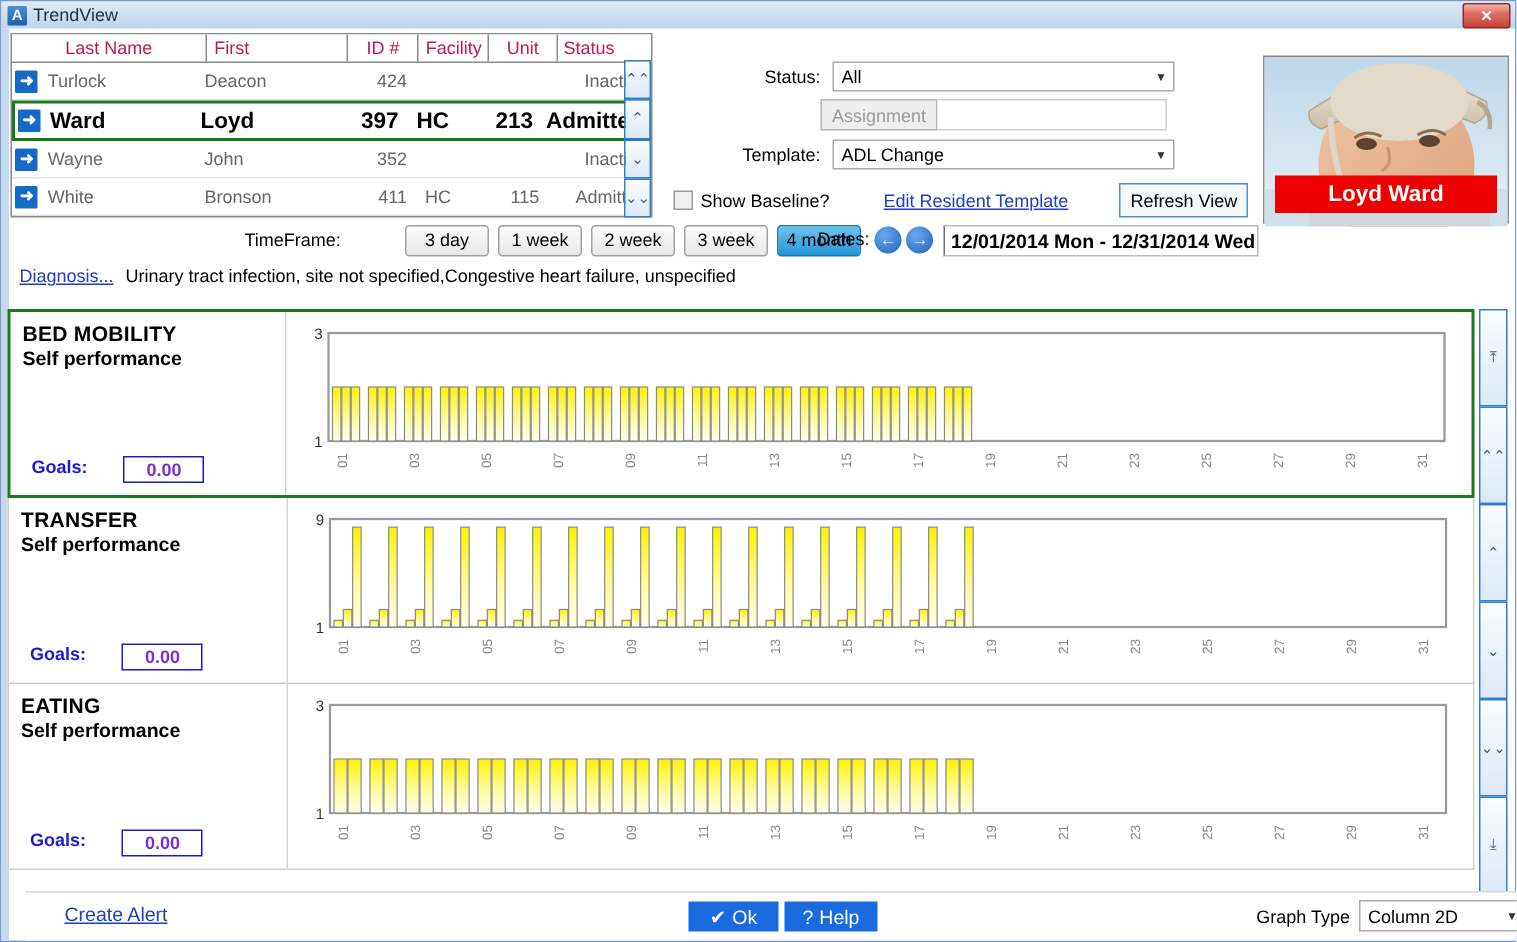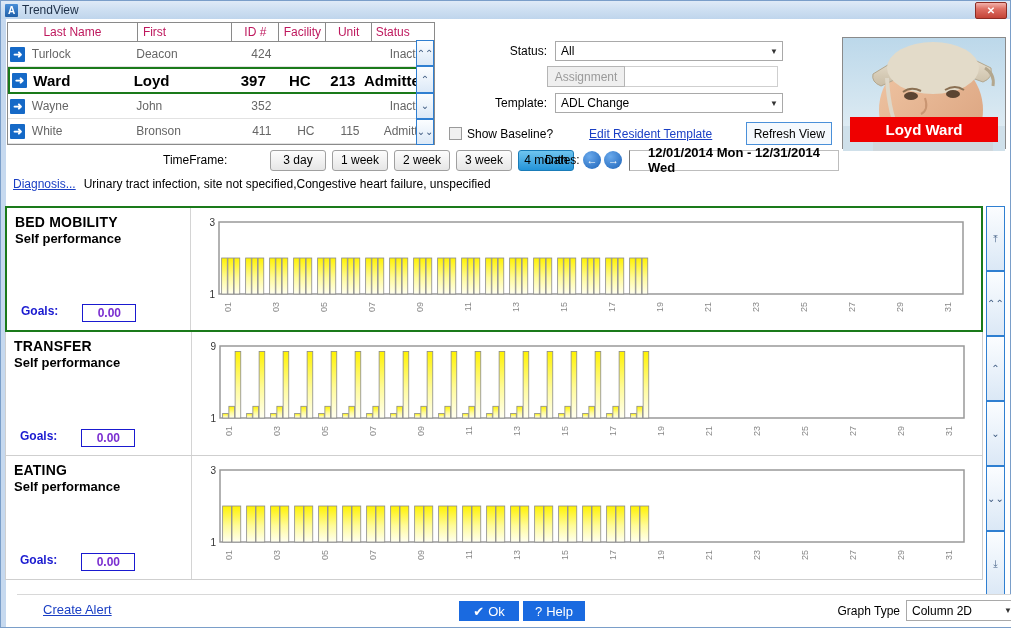--- a/index.html
+++ b/index.html
@@ -73,21 +73,21 @@
   }
   .arrow-cell{width:22px;display:flex;align-items:center;justify-content:center;}
   .go-arrow{
     width:15px;height:15px;background:#1569c7;color:#fff;
     font-size:11px;line-height:15px;text-align:center;
     font-weight:bold;border-radius:1px;
   }
   .res-row .f-last{width:116px;padding-left:4px;}
   .res-row .f-first{width:100px;}
   .res-row .f-id{width:50px;text-align:right;padding-right:12px;}
-  .res-row .f-fac{width:50px;text-align:center;}
+  .res-row .f-fac{width:50px;}
   .res-row .f-unit{width:48px;text-align:center;}
   .res-row .f-stat{width:66px;text-align:right;padding-right:3px;}
   .res-row.sel .f-last{width:114px;}
   
   .mini-scroll{
     position:absolute;left:415px;top:21px;width:18px;height:105px;
     display:flex;flex-direction:column;
   }
   .msb{
     flex:1;border:1px solid #2f7fd1;
@@ -155,21 +155,21 @@
   .dates-label{position:absolute;left:544px;font-size:12px;}
   .nav-circ{
     width:18px;height:18px;border-radius:50%;
     background:radial-gradient(circle at 35% 30%,#69a9ec,#1d63b8);
     color:#fff;font-size:11px;line-height:18px;text-align:center;
     cursor:pointer;display:inline-block;
   }
   .date-field{
     position:absolute;left:628px;height:21px;width:210px;
     border:1px solid #bdbdbd;border-left:1px solid #777;background:#fff;
-    display:flex;align-items:center;padding-left:18px;
+    display:flex;align-items:center;padding-left:4px;
     font-size:13px;font-weight:bold;box-sizing:border-box;
   }
   
   .diag{
     position:relative;height:22px;display:flex;align-items:center;
     padding-left:12px;font-size:12px;
   }
   .diag .link{margin-right:8px;}
   
   .charts-area{

